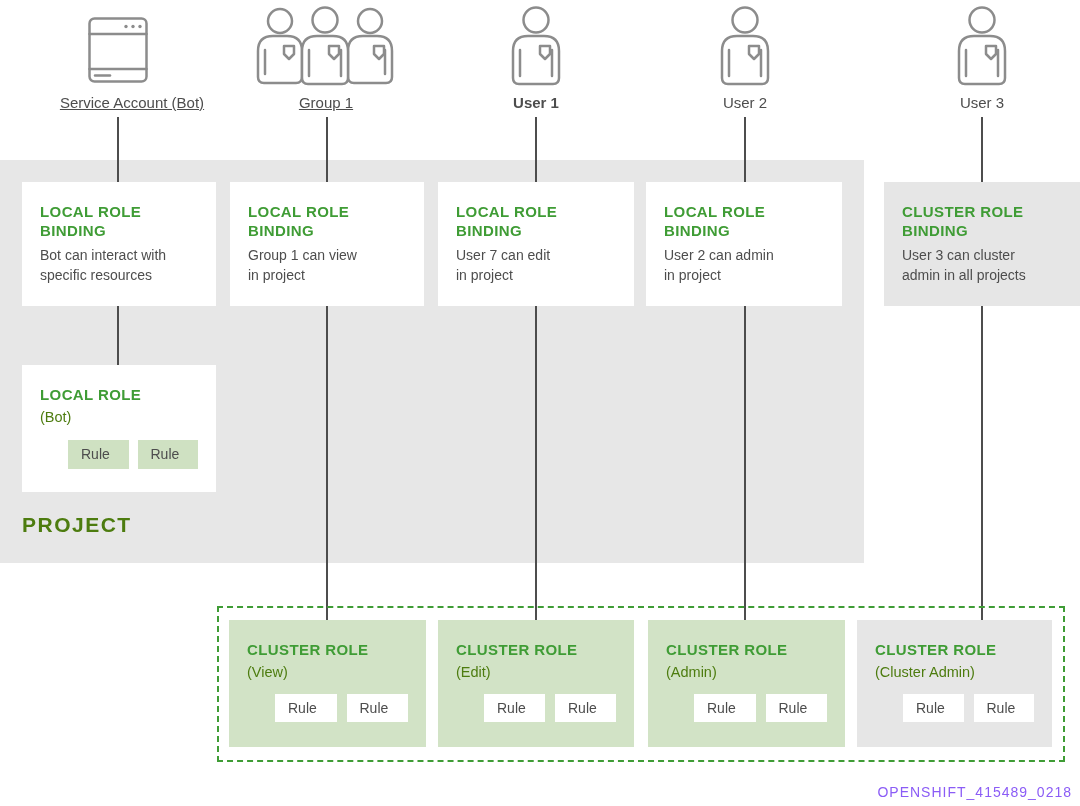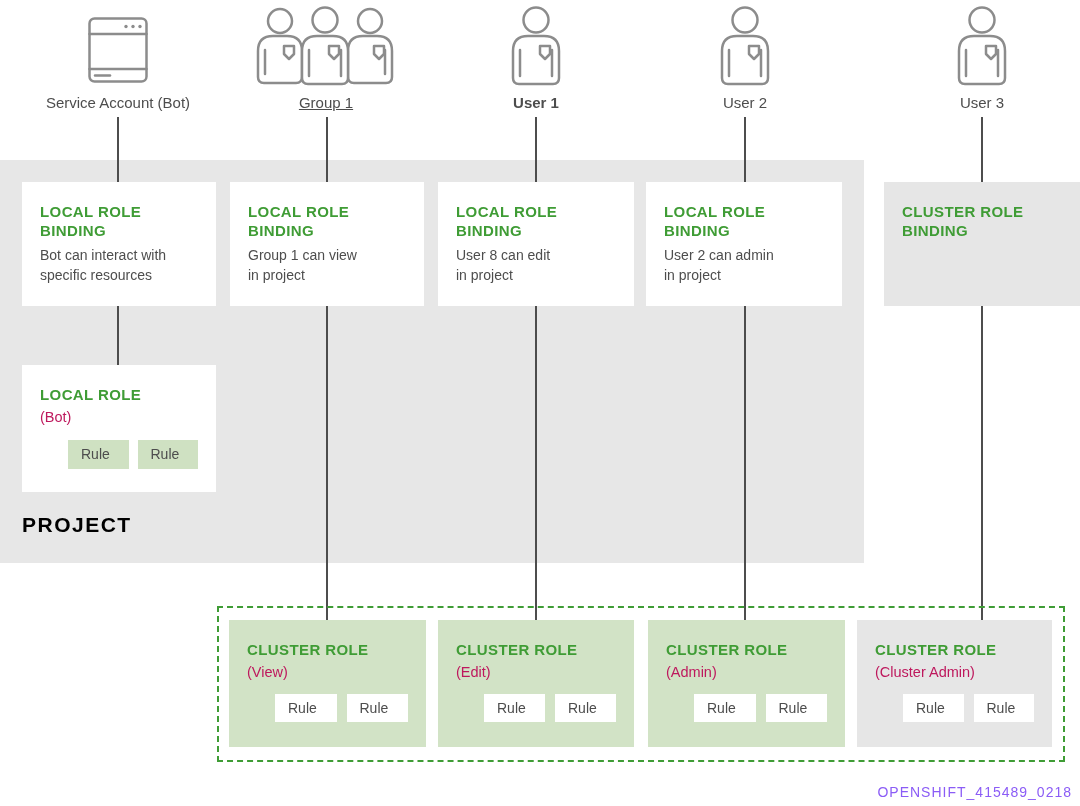--- a/index.html
+++ b/index.html
@@ -3,39 +3,39 @@
 <meta charset="utf-8">
 <style>
   html,body{margin:0;padding:0;background:#ffffff;}
   .canvas{
     position:relative;width:1080px;height:806px;background:#ffffff;overflow:hidden;
     font-family:"Liberation Sans","DejaVu Sans",sans-serif;color:#4d4d4d;
   }
   .panel{position:absolute;left:0;top:160px;width:864px;height:403px;background:#e7e7e7;}
   .project-label{
     position:absolute;left:22px;top:513px;font-size:21px;font-weight:bold;
-    letter-spacing:1.5px;color:#000000;
+    letter-spacing:1.5px;color:#4d7c0f;
   }
   .vline{position:absolute;width:2px;background:#4d4d4d;}
   .actor-label{
     position:absolute;top:94px;transform:translateX(-50%);
     font-size:15px;color:#4d4d4d;white-space:nowrap;
   }
   .icon{position:absolute;}
   .card{position:absolute;background:#ffffff;box-sizing:border-box;padding:20px 18px;}
   .card.gray{background:#e6e6e6;}
   .card.green{background:#d2e3c6;}
   .card-title{
     color:#3f9c35;font-weight:bold;font-size:15px;line-height:1.28;
     letter-spacing:0.4px;white-space:pre-line;
   }
   .card-desc{
     color:#4d4d4d;font-size:14px;line-height:1.42;margin-top:6px;white-space:pre-line;
   }
-  .card-sub{color:#be185d;font-size:14.5px;margin-top:5px;}
+  .card-sub{color:#4d7c0f;font-size:14.5px;margin-top:5px;}
   .chips{margin-top:15px;display:flex;gap:9px;padding-left:28px;}
   .chip{
     width:72px;height:28px;line-height:28px;box-sizing:border-box;
     padding-left:13px;font-size:14px;color:#4d4d4d;background:#ffffff;
   }
   .chip.greenchip{background:#cfe1c2;height:29px;line-height:29px;}
   .dashed-zone{
     position:absolute;left:217px;top:606px;width:848px;height:156px;
     border:2px dashed #3f9c35;box-sizing:border-box;
   }
@@ -112,53 +112,55 @@
   </svg>
 
   <svg class="icon" style="left:956px;top:6px;" width="52" height="80" viewBox="0 0 52 80">
     <circle class="fillw" cx="26" cy="14" r="12.5"></circle>
     <path class="fillw" d="M3 72 v-27 q0 -15 15 -15 h16 q15 0 15 15 v27 q0 6 -6 6 h-34 q-6 0 -6 -6 z"></path>
     <line class="stroke" x1="10" y1="44" x2="10" y2="70"></line>
     <line class="stroke" x1="42" y1="44" x2="42" y2="70"></line>
     <path class="stroke" d="M30 40 h10 v8 l-5 5 l-5 -5 z"></path>
   </svg>
 
-  <div class="actor-label" style="left:118px;">Service Account (Bot)</div>
+  <div class="actor-label" style="left:132px;text-decoration:underline;">Service Account (Bot)</div>
   <div class="actor-label" style="left:326px;text-decoration:underline;">Group 1</div>
   <div class="actor-label" style="left:536px;font-weight:bold;">User 1</div>
   <div class="actor-label" style="left:745px;">User 2</div>
   <div class="actor-label" style="left:982px;">User 3</div>
 
   <div class="card" style="left:22px;top:182px;width:194px;height:124px;">
     <div class="card-title">LOCAL ROLE
 BINDING</div>
     <div class="card-desc">Bot can interact with
 specific resources</div>
   </div>
   <div class="card" style="left:230px;top:182px;width:194px;height:124px;">
     <div class="card-title">LOCAL ROLE
 BINDING</div>
     <div class="card-desc">Group 1 can view
 in project</div>
   </div>
   <div class="card" style="left:438px;top:182px;width:196px;height:124px;">
     <div class="card-title">LOCAL ROLE
 BINDING</div>
-    <div class="card-desc">User 8 can edit
+    <div class="card-desc">User 7 can edit
 in project</div>
   </div>
   <div class="card" style="left:646px;top:182px;width:196px;height:124px;">
     <div class="card-title">LOCAL ROLE
 BINDING</div>
     <div class="card-desc">User 2 can admin
 in project</div>
   </div>
   <div class="card gray" style="left:884px;top:182px;width:196px;height:124px;">
     <div class="card-title">CLUSTER ROLE
 BINDING</div>
+    <div class="card-desc">User 3 can cluster
+admin in all projects</div>
   </div>
 
   <div class="card" style="left:22px;top:365px;width:194px;height:127px;">
     <div class="card-title">LOCAL ROLE</div>
     <div class="card-sub">(Bot)</div>
     <div class="chips">
       <span class="chip greenchip">Rule</span>
       <span class="chip greenchip">Rule</span>
     </div>
   </div>

